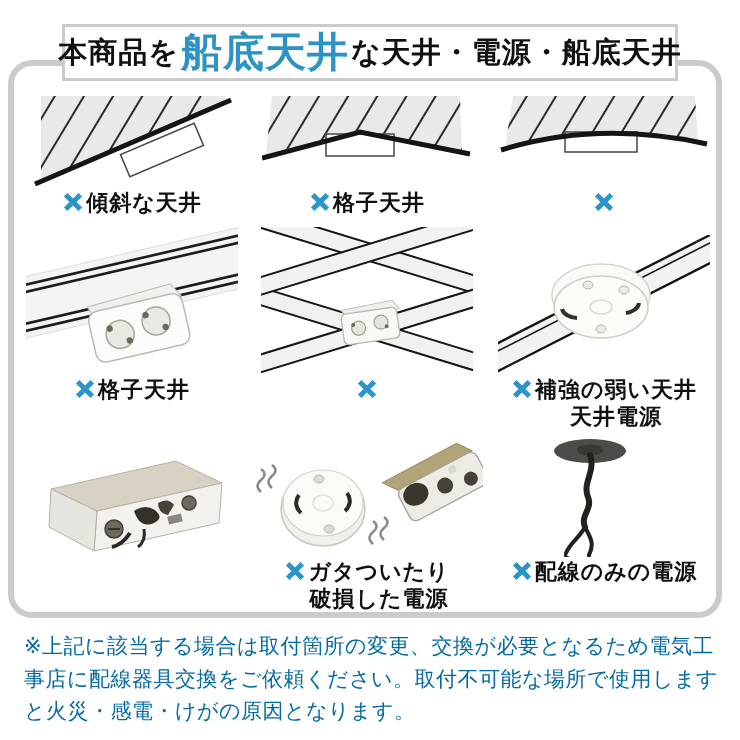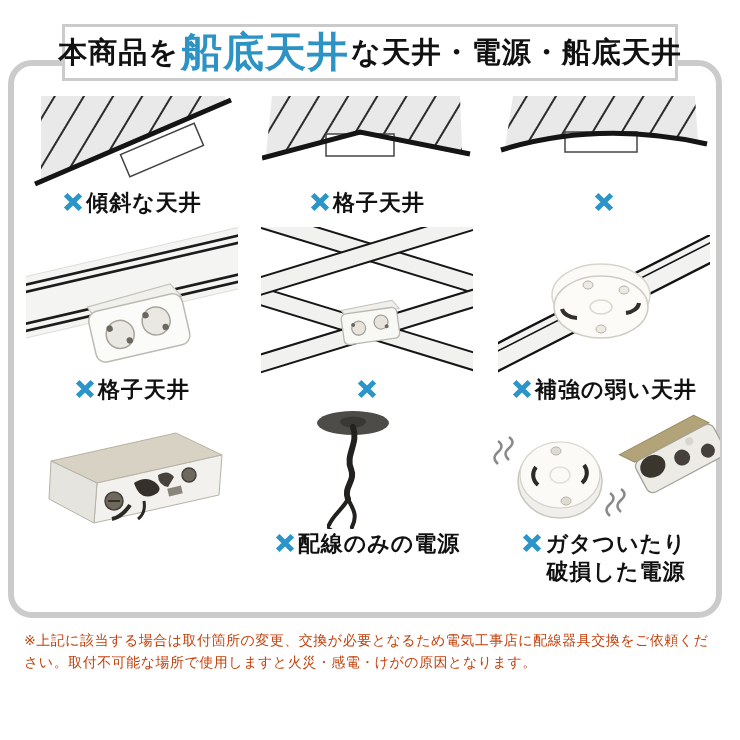--- a/index.html
+++ b/index.html
@@ -35,21 +35,21 @@
   .caption{
     display:flex;align-items:flex-start;justify-content:center;gap:2px;
     margin-top:1px;font-size:22px;font-weight:700;letter-spacing:1px;line-height:1.25;
   }
   .caption .xmark{flex:0 0 auto;margin-top:2px;}
   .cap-text{display:flex;flex-direction:column;align-items:center;}
   .cap-text .l2:empty{display:none;}
   
   .footer-note{
     position:absolute;left:24px;top:630px;width:694px;z-index:2;
-    font-size:14px;line-height:1.55;color:#c2410c;letter-spacing:0.5px;
+    font-size:21px;line-height:1.55;color:#0369a1;letter-spacing:0.5px;
   }
   svg{display:block;}
 </style>
 </head>
 <body>
 
 <div class="round-box"></div>
 
 <div class="header-box">
   <span class="h-black">本商品を</span>
@@ -216,63 +216,40 @@
       </svg>
     </div>
     <div class="caption">
       <span class="xmark">
         <svg width="22" height="22" viewBox="0 0 24 24">
             <path d="M4 4 L20 20 M20 4 L4 20" stroke="#2b94c9" stroke-width="5.5" fill="none"></path>
           </svg>
       </span>
       <span class="cap-text">
           <span class="l1">補強の弱い天井</span>
+          <span class="l2">天井電源</span>
         </span>
     </div>
   </div>
 
   <div class="cell">
     <div class="illus r3">
       <svg width="212" height="116" viewBox="0 0 212 116">
         <polygon points="25,48 150,20 196,42 71,70" fill="#d8d2c4" stroke="#b9b2a2" stroke-width="1"></polygon>
         <polygon points="71,70 196,42 193,82 68,110" fill="#f2f1ed" stroke="#b5b2a8" stroke-width="1"></polygon>
         <polygon points="25,48 71,70 68,110 23,86" fill="#e6e4de" stroke="#b5b2a8" stroke-width="1"></polygon>
         <circle cx="88" cy="88" r="9" fill="#6e685d" stroke="#44403a" stroke-width="1.5"></circle>
         <line x1="82" y1="88" x2="94" y2="88" stroke="#35312a" stroke-width="2"></line>
         <circle cx="163" cy="62" r="7" fill="#6e685d" stroke="#44403a" stroke-width="1.5"></circle>
         <path d="M108,70 q12,-8 22,0 q8,7 -2,12 q-14,6 -20,-12 z" fill="#35312a"></path>
         <path d="M132,62 q10,-6 16,2 l-6,10 q-10,-2 -10,-12 z" fill="#48423a"></path>
         <path d="M104,92 q-8,12 -18,14" stroke="#2c2924" stroke-width="4" fill="none"></path>
         <path d="M118,88 q2,12 -6,18" stroke="#2c2924" stroke-width="3" fill="none"></path>
         <rect x="142" y="74" width="14" height="8" fill="#8a857c" transform="rotate(-13 149 78)"></rect>
       </svg>
-    </div>
-  </div>
-
-  <div class="cell">
-    <div class="illus r3">
-      <svg width="212" height="120" viewBox="0 0 212 120">
-        <ellipse cx="92" cy="14" rx="36" ry="12" fill="#4e4c48"></ellipse>
-        <ellipse cx="92" cy="13" rx="13" ry="5.5" fill="#3a3834"></ellipse>
-        <path d="M92,18 C98,34 84,46 90,60 C95,72 82,78 87,90" stroke="#23211e" stroke-width="6" fill="none" stroke-linecap="round"></path>
-        <path d="M87,90 C82,100 72,106 68,116" stroke="#23211e" stroke-width="4" fill="none" stroke-linecap="round"></path>
-        <path d="M87,90 C92,100 97,106 91,118" stroke="#23211e" stroke-width="4" fill="none" stroke-linecap="round"></path>
-        <path d="M68,116 q-2,4 3,5" stroke="#23211e" stroke-width="3" fill="none"></path>
-        <path d="M91,118 q-1,4 4,4" stroke="#23211e" stroke-width="3" fill="none"></path>
-      </svg>
-    </div>
-    <div class="caption">
-      <span class="xmark">
-        <svg width="22" height="22" viewBox="0 0 24 24">
-            <path d="M4 4 L20 20 M20 4 L4 20" stroke="#2b94c9" stroke-width="5.5" fill="none"></path>
-          </svg>
-      </span>
-      <span class="cap-text">
-          <span class="l1">配線のみの電源</span>
-        </span>
     </div>
   </div>
 
   <div class="cell">
     <div class="illus r3">
       <svg width="232" height="118" viewBox="0 0 232 118">
         <ellipse cx="72" cy="70" rx="42" ry="37" fill="#f0efeb" stroke="#c9c7c0" stroke-width="1.5"></ellipse>
         <ellipse cx="72" cy="64" rx="40" ry="33" fill="#fbfaf7" stroke="#d5d2ca" stroke-width="1.2"></ellipse>
         <ellipse cx="72" cy="64" rx="10" ry="8" fill="none" stroke="#e3e0d8" stroke-width="1.5"></ellipse>
         <path d="M48,56 a16,14 0 0 0 2,18" stroke="#2e2b26" stroke-width="4" fill="none"></path>
@@ -299,15 +276,39 @@
             <path d="M4 4 L20 20 M20 4 L4 20" stroke="#2b94c9" stroke-width="5.5" fill="none"></path>
           </svg>
       </span>
       <span class="cap-text">
           <span class="l1">ガタついたり</span>
           <span class="l2">破損した電源</span>
         </span>
     </div>
   </div>
 
+  <div class="cell">
+    <div class="illus r3">
+      <svg width="212" height="120" viewBox="0 0 212 120">
+        <ellipse cx="92" cy="14" rx="36" ry="12" fill="#4e4c48"></ellipse>
+        <ellipse cx="92" cy="13" rx="13" ry="5.5" fill="#3a3834"></ellipse>
+        <path d="M92,18 C98,34 84,46 90,60 C95,72 82,78 87,90" stroke="#23211e" stroke-width="6" fill="none" stroke-linecap="round"></path>
+        <path d="M87,90 C82,100 72,106 68,116" stroke="#23211e" stroke-width="4" fill="none" stroke-linecap="round"></path>
+        <path d="M87,90 C92,100 97,106 91,118" stroke="#23211e" stroke-width="4" fill="none" stroke-linecap="round"></path>
+        <path d="M68,116 q-2,4 3,5" stroke="#23211e" stroke-width="3" fill="none"></path>
+        <path d="M91,118 q-1,4 4,4" stroke="#23211e" stroke-width="3" fill="none"></path>
+      </svg>
+    </div>
+    <div class="caption">
+      <span class="xmark">
+        <svg width="22" height="22" viewBox="0 0 24 24">
+            <path d="M4 4 L20 20 M20 4 L4 20" stroke="#2b94c9" stroke-width="5.5" fill="none"></path>
+          </svg>
+      </span>
+      <span class="cap-text">
+          <span class="l1">配線のみの電源</span>
+        </span>
+    </div>
+  </div>
+
 </div>
 
 <div class="footer-note">※上記に該当する場合は取付箇所の変更、交換が必要となるため電気工事店に配線器具交換をご依頼ください。取付不可能な場所で使用しますと火災・感電・けがの原因となります。</div>
 
 </body></html>

